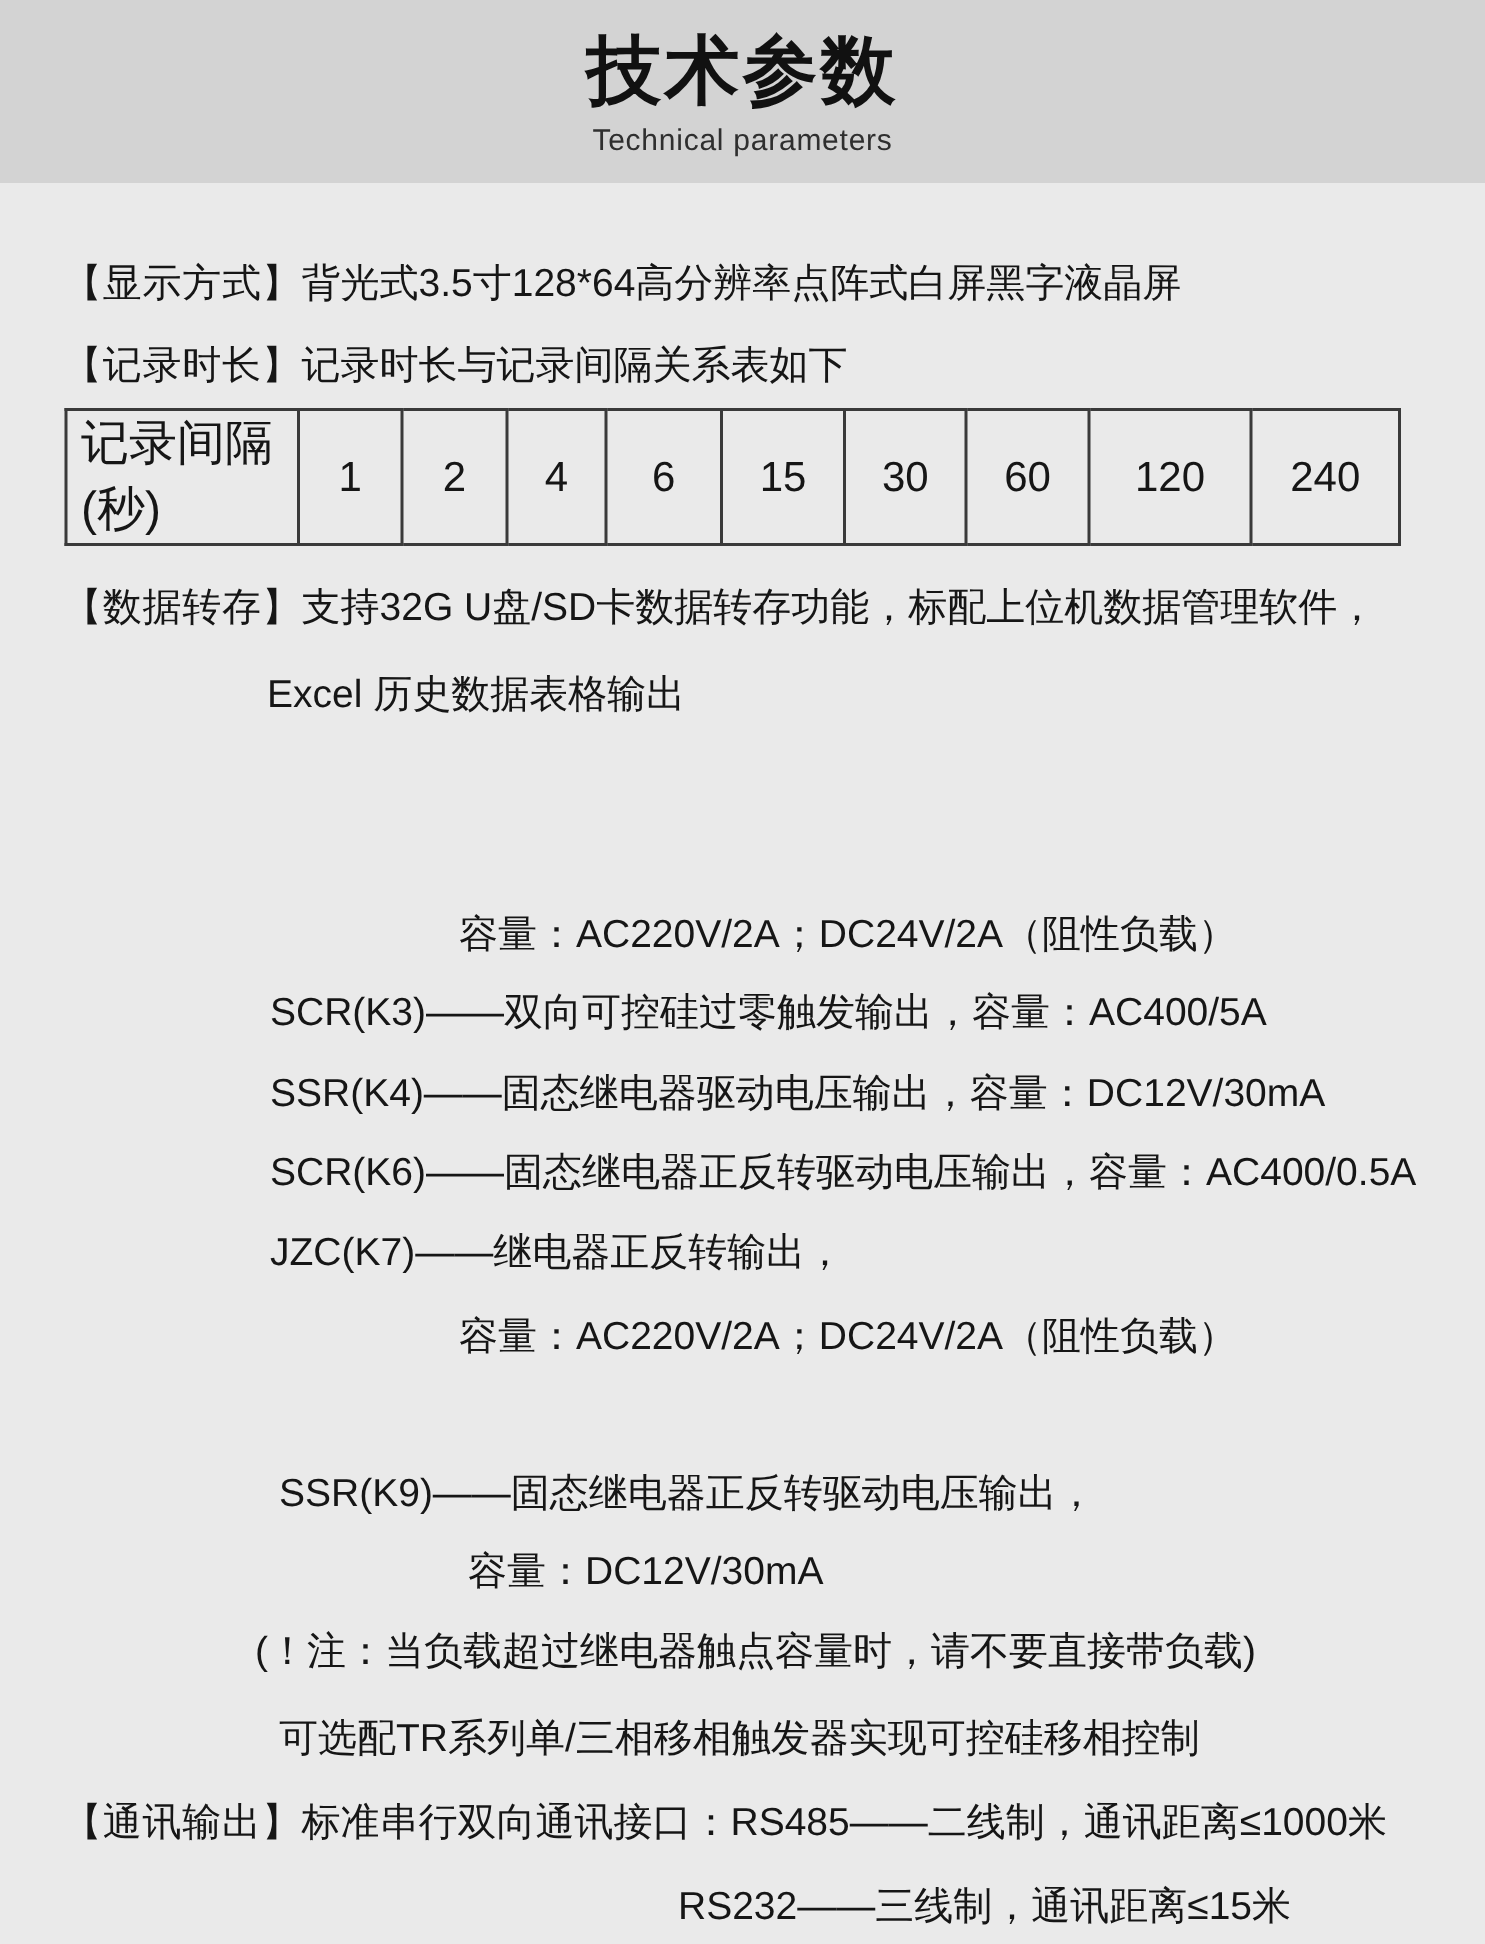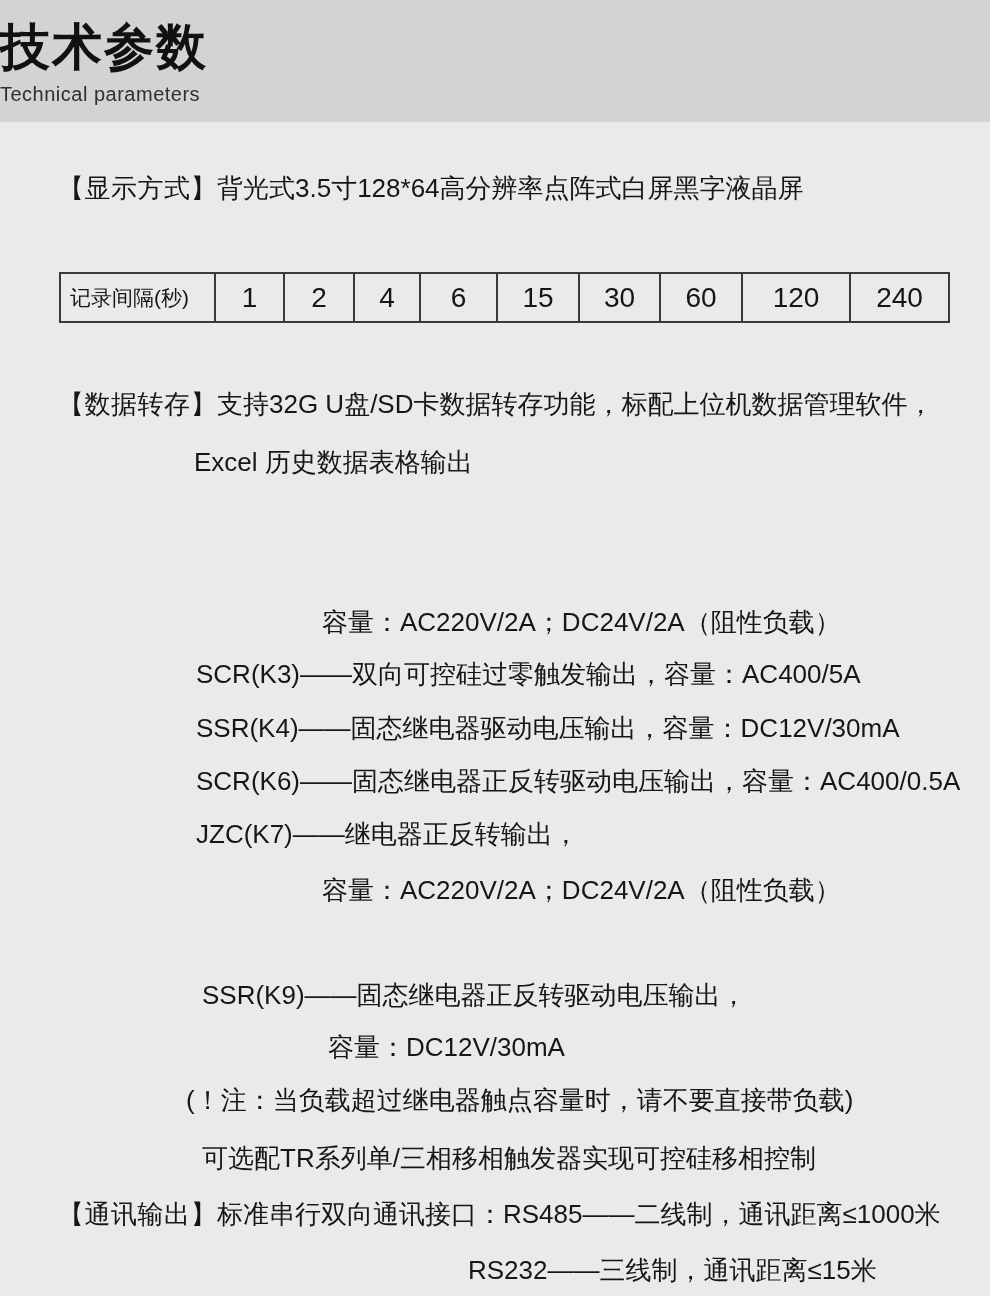--- a/index.html
+++ b/index.html
@@ -13,34 +13,35 @@
     width:990px;height:1296px;
     background:var(--body_bg);
     font-family:"Liberation Sans","DejaVu Sans",sans-serif;
     color:var(--text);
     overflow:hidden;
   }
   .page{position:relative;width:990px;height:1296px;}
   .header{
     position:absolute;top:0;left:0;width:990px;height:122px;
     background:var(--header_bg);
+    text-align:center;
   }
   .header h1{
     margin:0;padding-top:20px;
     font-size:50px;line-height:54px;
     font-weight:bold;letter-spacing:2px;
     color:#111;
   }
   .header .subtitle{
     margin-top:8px;
     font-size:20px;line-height:24px;
     color:#2f2f2f;letter-spacing:0.5px;
   }
   .content{
-    position:absolute;top:122px;left:16px;width:892px;height:1174px;
+    position:absolute;top:122px;left:0;width:892px;height:1174px;
     background:var(--body_bg);
   }
   .line{
     position:absolute;
     white-space:nowrap;
     font-size:26px;line-height:36px;height:36px;
     font-weight:500;
     color:var(--text);
   }
   .lbl{letter-spacing:0.5px;}
@@ -55,41 +56,44 @@
     border:2px solid var(--border);
     height:47px;
     text-align:center;
     font-size:28px;
     font-weight:500;
     padding:0;
     color:var(--text);
     overflow:hidden;
   }
   table.rec td.rowhead{
-    font-size:21px;
+    font-size:32px;
     text-align:left;
     padding-left:9px;
   }
 </style>
 </head>
 <body>
 
 <div class="page">
 
   <header class="header">
     <h1>技术参数</h1>
     <div class="subtitle">Technical parameters</div>
   </header>
 
   <main class="content">
 
     <div class="line" style="top:48px;left:42px">
       <span class="lbl">【显示方式】</span><span>背光式3.5寸128*64高分辨率点阵式白屏黑字液晶屏</span>
     </div>
 
+    <div class="line" style="top:103px;left:42px">
+      <span class="lbl">【记录时长】</span><span>记录时长与记录间隔关系表如下</span>
+    </div>
 
     <table class="rec">
       <colgroup>
         <col style="width:155px">
           <col style="width:69px">
           <col style="width:70px">
           <col style="width:66px">
           <col style="width:77px">
           <col style="width:82px">
           <col style="width:81px">

